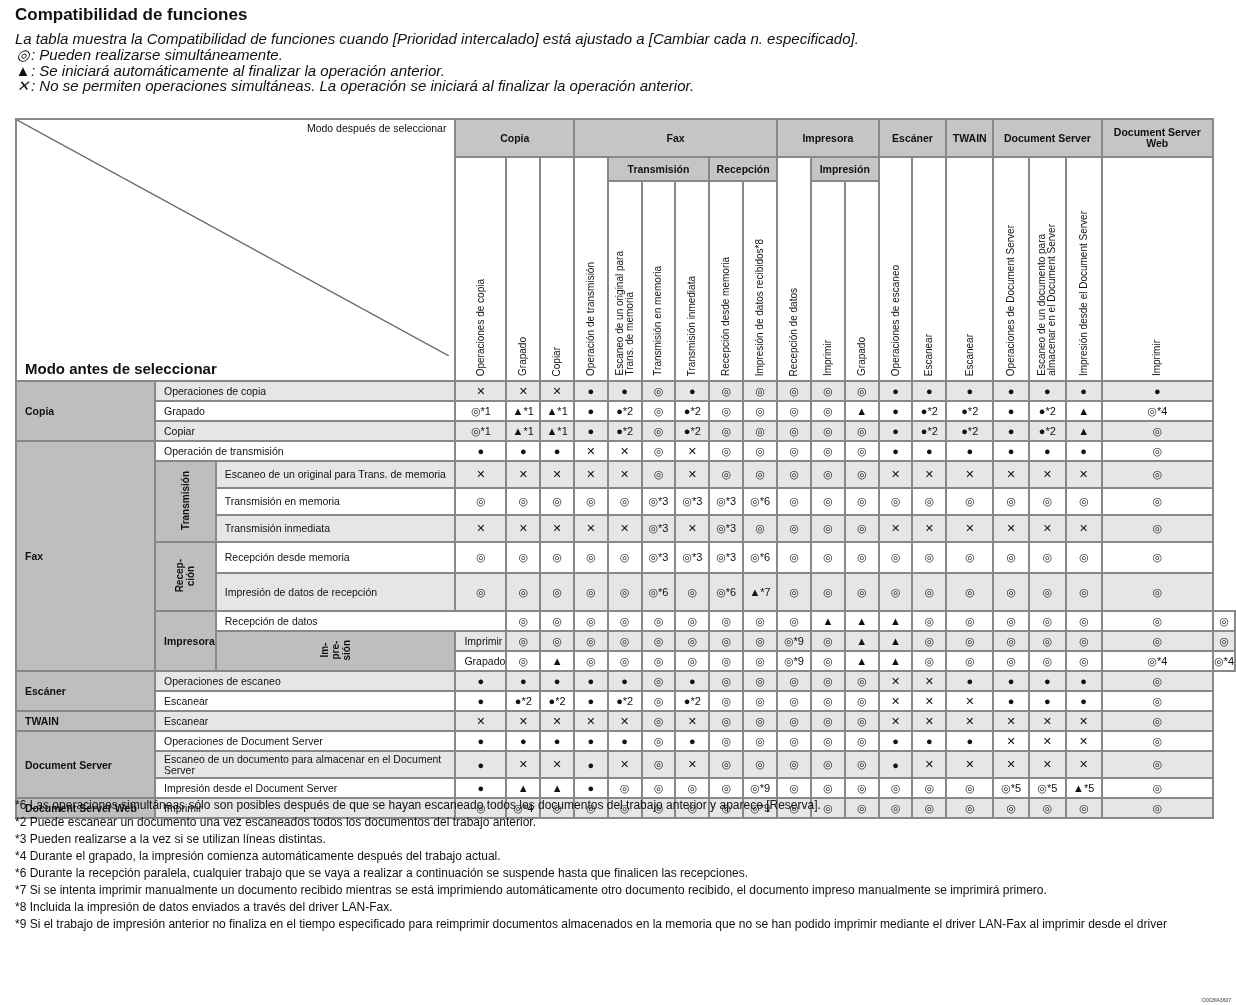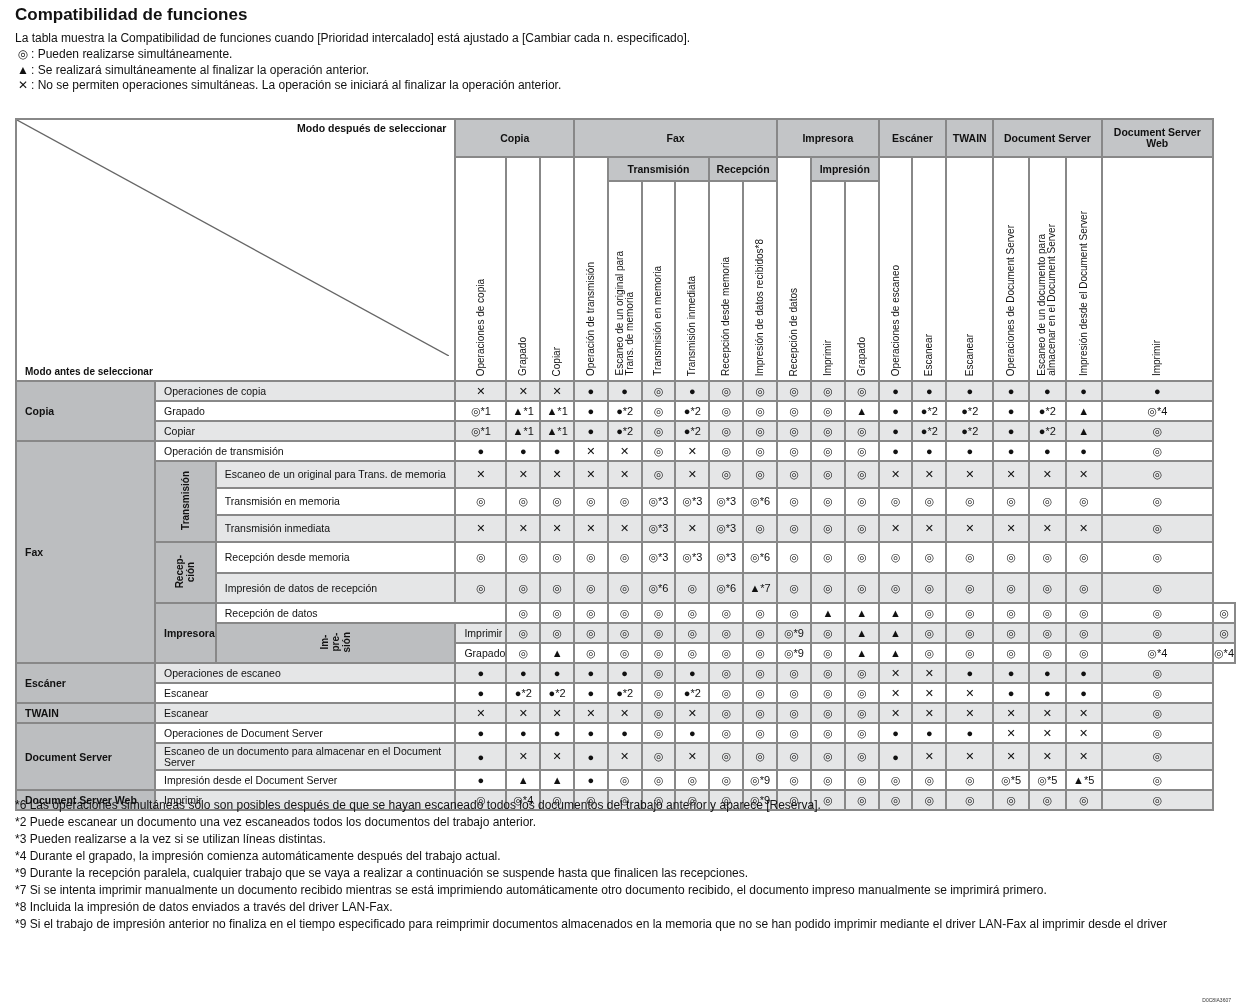--- a/index.html
+++ b/index.html
@@ -1,50 +1,50 @@
 <!DOCTYPE html>
 <html><head>
 <meta charset="utf-8">
 <style>
   html,body{margin:0;padding:0;background:#fff;}
   body{width:1236px;height:1005px;position:relative;font-family:"Liberation Sans",sans-serif;color:#111;overflow:hidden;}
   .title{position:absolute;left:15px;top:5px;font-size:17px;font-weight:bold;}
-  .intro{position:absolute;left:15px;top:31px;font-size:12px;line-height:15.8px;}
+  .intro{position:absolute;left:15px;top:31px;font-size:15px;line-height:15.8px;font-style:italic;}
   .intro div{white-space:nowrap;}
   .sym{display:inline-block;width:16px;text-align:center;}
   table.grid{position:absolute;left:15px;top:118px;border-collapse:collapse;table-layout:fixed;font-size:10.5px;}
   table.grid td, table.grid th{border:2px solid #888;padding:0;}
   .hdr{background:#c3c5c7;font-weight:bold;text-align:center;font-size:10.5px;}
   .vcell{background:#fff;vertical-align:bottom;height:198px;position:relative;}
   .vtext{writing-mode:vertical-rl;transform:rotate(180deg);font-size:10px;line-height:10px;white-space:pre-line;text-align:left;padding:4px 0;margin:0 auto;}
   .corner{position:relative;background:#fff;}
   .corner svg{position:absolute;left:0;top:0;}
-  .corner .after{position:absolute;right:8px;top:2px;font-weight:bold;font-size:10.5px;}
-  .corner .before{position:absolute;left:8px;bottom:3px;font-weight:bold;font-size:10px;}
+  .corner .after{position:absolute;right:8px;top:2px;font-weight:normal;font-size:10.5px;}
+  .corner .before{position:absolute;left:8px;bottom:3px;font-weight:bold;font-size:15px;}
   .grp{background:#bcbec0;font-weight:bold;padding-left:8px !important;font-size:10.5px;}
   .sub{background:#bcbec0;font-weight:bold;text-align:center;font-size:10px;}
   .sub .vt{writing-mode:vertical-rl;transform:rotate(180deg);white-space:pre-line;line-height:11px;margin:0 auto;display:inline-block;}
   .rl{padding-left:8px !important;font-size:10.5px;line-height:11px;}
   .c{text-align:center;font-size:11px;white-space:nowrap;}
   tr.g td.rl, tr.g td.c{background:#e5e6e7;}
   tr.w td.rl, tr.w td.c{background:#fff;}
   .notes{position:absolute;left:15px;top:797px;font-size:12px;line-height:17px;width:1190px;}
   .notes div{padding-left:0;}
   .notes .cont{padding-left:12px;}
   .code{position:absolute;right:5px;bottom:2px;font-size:5px;color:#333;}
 </style>
 </head>
 <body>
 
 <div class="title">Compatibilidad de funciones</div>
 
 <div class="intro">
   <div>La tabla muestra la Compatibilidad de funciones cuando [Prioridad intercalado] está ajustado a [Cambiar cada n. especificado].</div>
   <div><span class="sym">◎</span><span>: Pueden realizarse simultáneamente.</span></div>
-  <div><span class="sym">▲</span><span>: Se realizará simultáneamente al finalizar la operación anterior.</span></div>
+  <div><span class="sym">▲</span><span>: Se iniciará automáticamente al finalizar la operación anterior.</span></div>
   <div><span class="sym">✕</span><span>: No se permiten operaciones simultáneas. La operación se iniciará al finalizar la operación anterior.</span></div>
 </div>
 
 <table class="grid" id="grid">
   <colgroup>
     <col style="width:140px">
       <col style="width:50px">
       <col style="width:242px">
     <col style="width:34px">
       <col style="width:34px">
@@ -325,21 +325,21 @@
         <td class="c">◎</td>
         <td class="c">◎</td>
         <td class="c">◎</td>
         <td class="c">◎</td>
         <td class="c">◎</td>
         <td class="c">◎</td>
         <td class="c">◎</td>
         <td class="c">◎</td>
         <td class="c">◎</td>
       </tr>
-      <tr class="g" style="height: 30px; border-radius: 9px;">
+      <tr class="g" style="height: 38px; border-radius: 9px;">
         <td class="rl">Impresión de datos de recepción</td>
         <td class="c">◎</td>
         <td class="c">◎</td>
         <td class="c">◎</td>
         <td class="c">◎</td>
         <td class="c">◎</td>
         <td class="c">◎*6</td>
         <td class="c">◎</td>
         <td class="c">◎*6</td>
         <td class="c">▲*7</td>
@@ -583,19 +583,19 @@
         <td class="c">◎</td>
       </tr>
     </tbody>
 </table>
 
 <div class="notes">
   <div>*6 Las operaciones simultáneas sólo son posibles después de que se hayan escaneado todos los documentos del trabajo anterior y aparece [Reserva].</div>
   <div>*2 Puede escanear un documento una vez escaneados todos los documentos del trabajo anterior.</div>
   <div>*3 Pueden realizarse a la vez si se utilizan líneas distintas.</div>
   <div>*4 Durante el grapado, la impresión comienza automáticamente después del trabajo actual.</div>
-  <div>*9 Durante la recepción paralela, cualquier trabajo que se vaya a realizar a continuación se suspende hasta que finalicen las recepciones.</div>
+  <div>*6 Durante la recepción paralela, cualquier trabajo que se vaya a realizar a continuación se suspende hasta que finalicen las recepciones.</div>
   <div>*7 Si se intenta imprimir manualmente un documento recibido mientras se está imprimiendo automáticamente otro documento recibido, el documento impreso manualmente se imprimirá primero.</div>
   <div>*8 Incluida la impresión de datos enviados a través del driver LAN-Fax.</div>
   <div>*9 Si el trabajo de impresión anterior no finaliza en el tiempo especificado para reimprimir documentos almacenados en la memoria que no se han podido imprimir mediante el driver LAN-Fax al imprimir desde el driver</div>
 </div>
 
 <div class="code">D0C8IA3607</div>
 
 </body></html>

